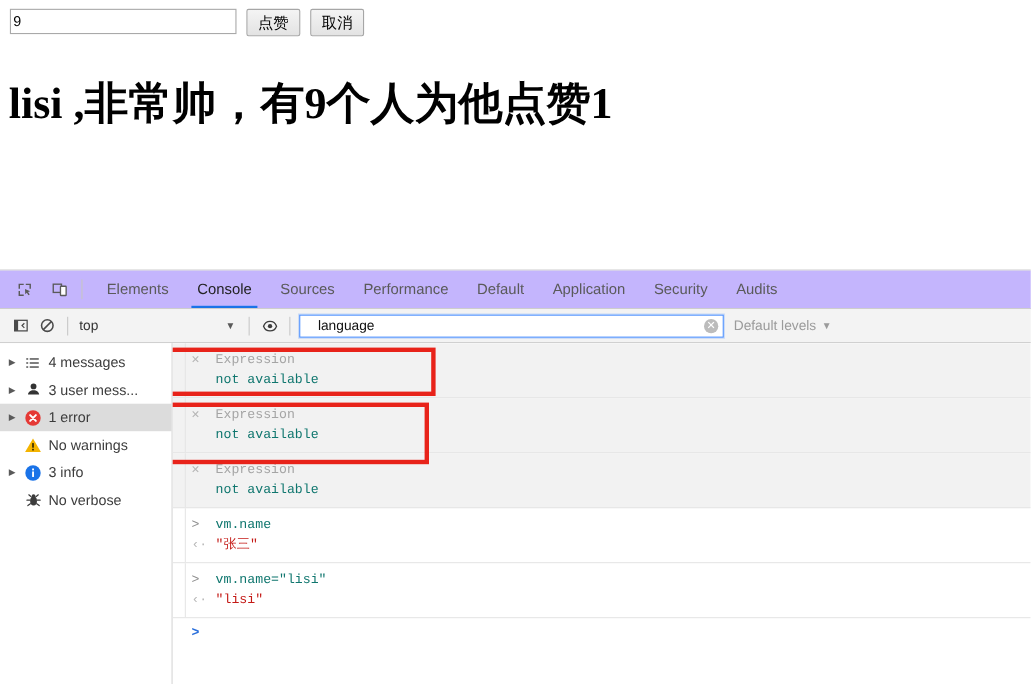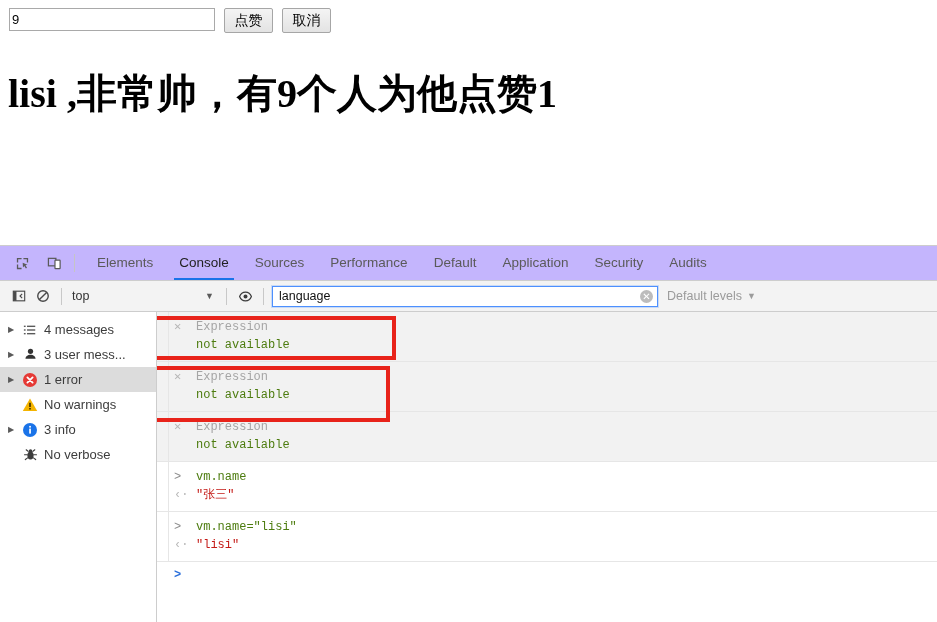--- a/index.html
+++ b/index.html
@@ -177,21 +177,21 @@
     box-sizing: border-box;
   }
   #filter-input {
     flex: 1;
     border: none;
     outline: none;
     background: transparent;
     font-family: "Liberation Sans", sans-serif;
     font-size: 12.5px;
     color: #111;
-    padding: 0 4px 0 6px;
+    padding: 0 4px 0 16px;
     height: 100%;
   }
   #filter-clear {
     width: 13px; height: 13px;
     margin-right: 4px;
     border-radius: 50%;
     background: #bcbcbc;
     color: #fff;
     font-size: 10px;
     line-height: 13px;
@@ -290,21 +290,21 @@
     width: 22px;
     flex: none;
     text-align: left;
     padding-left: 3px;
     color: #b5b5b5;
     font-size: 12px;
     line-height: 18px;
   }
   .msg-marker.input { color: #8c8c8c; }
   .msg-marker.output { color: #b9b9b9; }
-  .msg-text { color: #4d7c0f; white-space: pre; }
+  .msg-text { color: #0f766e; white-space: pre; }
   .msg-text.dim { color: #a5a5a5; }
   .msg-text.str { color: #c41a16; }
   .prompt-row {
     display: flex;
     align-items: flex-start;
     padding: 4px 0 4px 14px;
     font-family: "Liberation Mono", monospace;
     font-size: 12px;
     line-height: 18px;
   }

